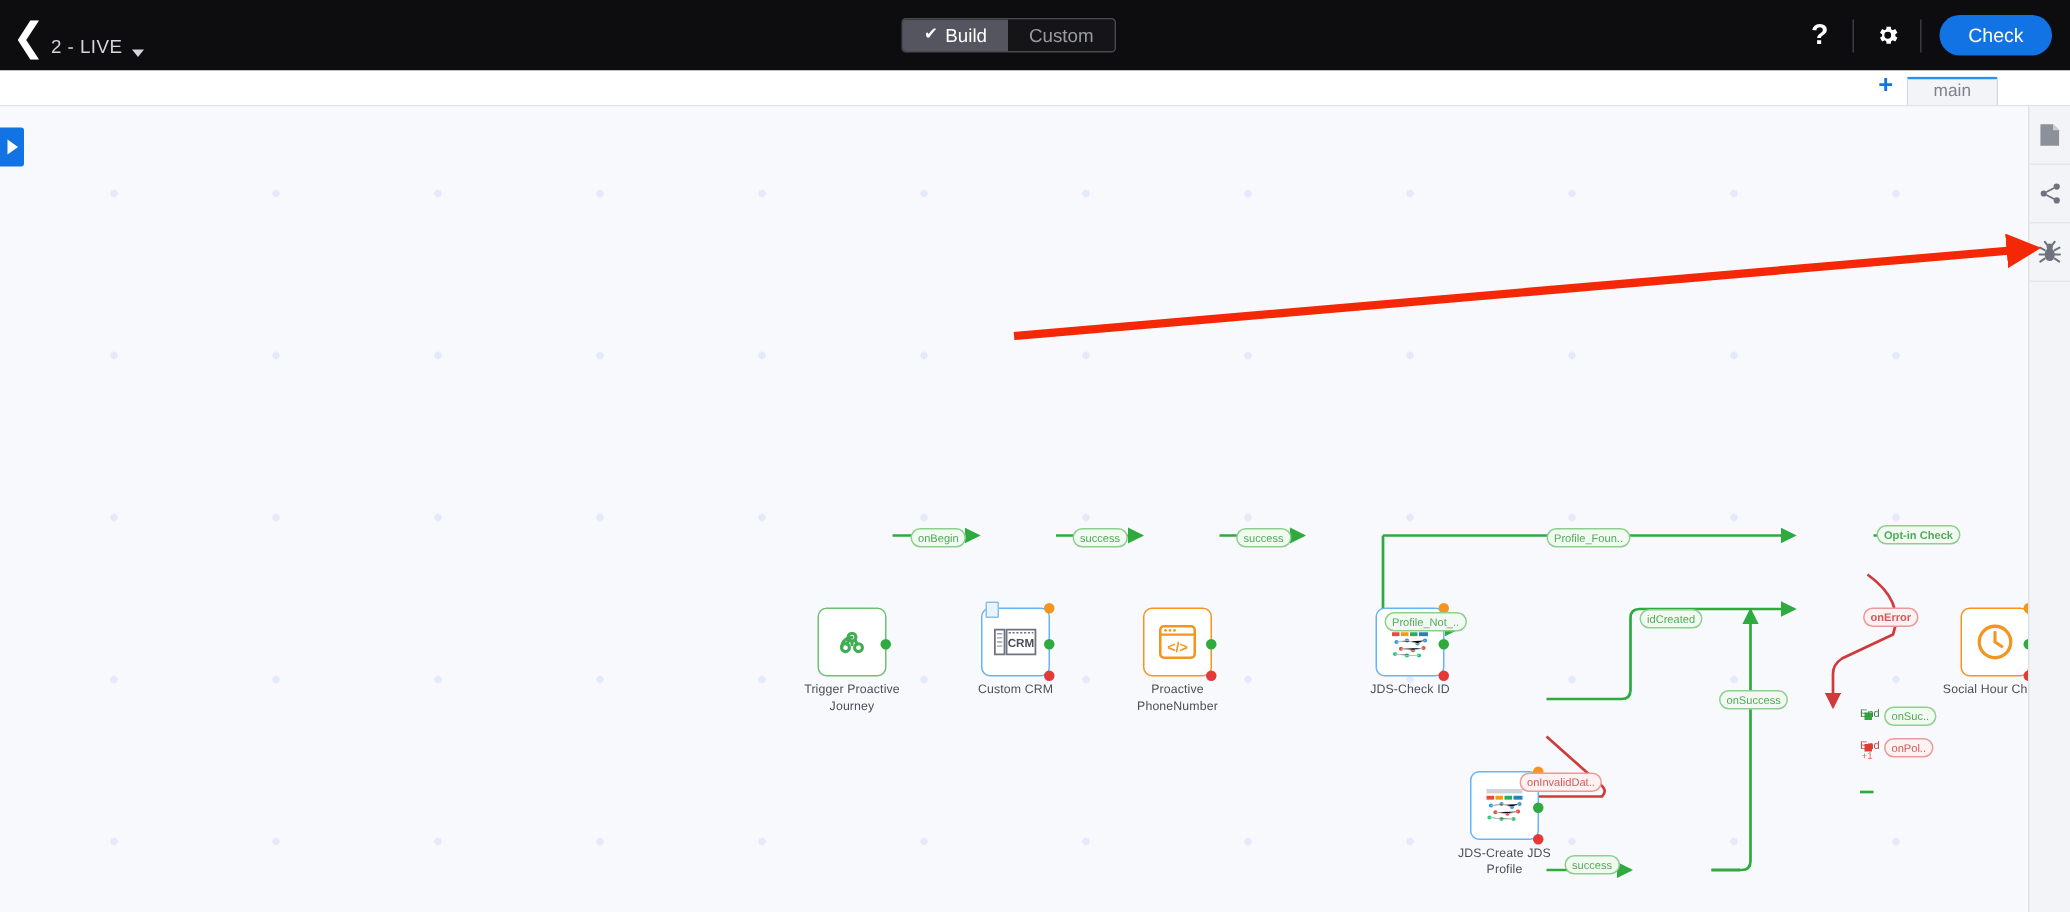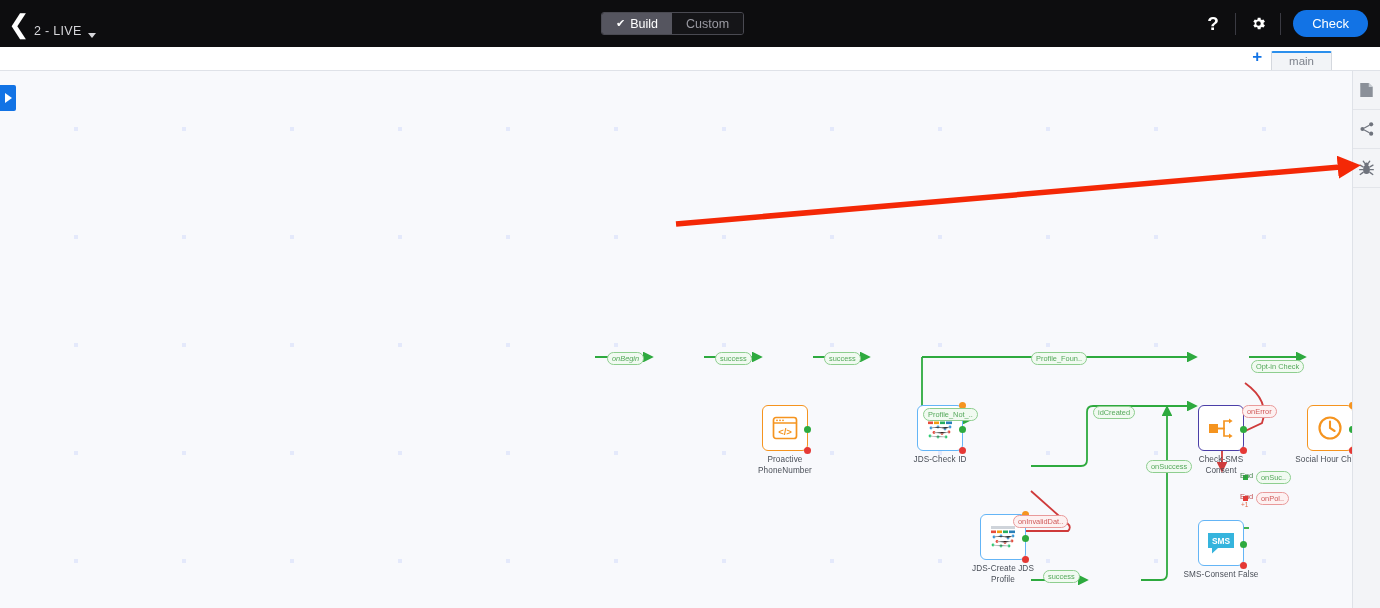--- a/index.html
+++ b/index.html
@@ -255,21 +255,52 @@
         <path d="M1249,457 H1240"></path>
       </g>
       <g stroke="#cf3b3b" stroke-width="1.8" fill="none">
 
         <path d="M1245,312 Q1270,330 1262,352 L1228,368 Q1222,372 1222,378 V400" marker-end="url(#ar)"></path>
 
         <path d="M1031,420 L1067,452 Q1072,456 1068,460 L1020,460 Q1012,460 1012,468 V482" marker-end="url(#ar)"></path>
       </g>
     </svg>
 
-
+    <div class="node" style="left:545px; top:334px;">
+      <div class="node-box green">
+        <svg width="26" height="26" viewBox="0 0 24 24">
+          <g fill="none" stroke="#3fae52" stroke-width="1.9" stroke-linecap="round">
+            <circle cx="12" cy="9" r="2.4"></circle>
+            <circle cx="8" cy="15.5" r="2.4"></circle>
+            <circle cx="16" cy="15.5" r="2.4"></circle>
+            <path d="M12 11.4v2.3M10.2 10.6 8.9 13.3M13.8 10.6l1.3 2.7"></path>
+            <path d="M5.6 15.5A6.4 6.4 0 0 1 12 9.1"></path>
+          </g>
+        </svg>
+        <span class="port mid-right"></span>
+      </div>
+      <div class="node-label">Trigger Proactive Journey</div>
+    </div>
+
+    <div class="node" style="left:654px; top:334px;">
+      <div class="node-box blue">
+        <svg width="30" height="22" viewBox="0 0 32 24">
+          <rect x="1" y="3" width="7" height="18" fill="#fff" stroke="#6f757f" stroke-width="1.3"></rect>
+          <path d="M2.6 6h3.8M2.6 9h3.8M2.6 12h3.8M2.6 15h3.8" stroke="#9aa0a8" stroke-width="1"></path>
+          <rect x="9.5" y="3" width="21" height="18" fill="#fff" stroke="#6f757f" stroke-width="1.3"></rect>
+          <path d="M11 5.2h18" stroke="#6f757f" stroke-width="1.1" stroke-dasharray="1.6 1.2"></path>
+          <text x="20" y="16" font-size="8.5" font-family="Liberation Sans, sans-serif" fill="#4b5058" text-anchor="middle" font-weight="bold">CRM</text>
+        </svg>
+        <span style="position:absolute;left:2px;top:-5px;width:9px;height:11px;background:#eaf4fe;border:1px solid #8bbde8;border-radius:1px;"></span>
+        <span class="port top-right"></span>
+        <span class="port mid-right"></span>
+        <span class="port bottom-right"></span>
+      </div>
+      <div class="node-label">Custom CRM</div>
+    </div>
 
     <div class="node" style="left:762px; top:334px;">
       <div class="node-box orange">
         <svg width="28" height="26" viewBox="0 0 28 26">
           <rect x="2.5" y="2.5" width="23" height="21" rx="2.5" fill="#fff" stroke="#f5941f" stroke-width="1.7"></rect>
           <path d="M2.5 8h23" stroke="#f5941f" stroke-width="1.5"></path>
           <circle cx="6" cy="5.3" r="0.9" fill="#f5941f"></circle>
             <circle cx="9" cy="5.3" r="0.9" fill="#f5941f"></circle>
             <circle cx="12" cy="5.3" r="0.9" fill="#f5941f"></circle>
           <text x="14" y="19.5" font-size="9.5" font-family="Liberation Sans, sans-serif" fill="#f5941f" text-anchor="middle" font-weight="bold">&lt;/&gt;</text>
@@ -308,36 +339,20 @@
               <path d="M6 13 13 12 20 14 25 12M9 17.5 17 18.5 24 17M5 21 13 22 21 22"></path>
             </g>
         </svg>
         <span class="port top-right"></span>
         <span class="port mid-right"></span>
         <span class="port bottom-right"></span>
       </div>
       <div class="node-label">JDS-Check ID</div>
     </div>
 
-    <div class="node" style="left:1198px; top:334px;">
-      <div class="node-box purple">
-        <svg width="28" height="24" viewBox="0 0 28 24">
-          <rect x="2" y="8" width="9" height="9" fill="#f5941f"></rect>
-          <g stroke="#f5941f" stroke-width="1.7" fill="none">
-            <path d="M11 12.5h6V5h6"></path>
-              <path d="M11 12.5h6V20h6"></path>
-          </g>
-          <path d="M22 2.6 25.6 5 22 7.4z" fill="#f5941f"></path>
-          <path d="M22 17.6 25.6 20 22 22.4z" fill="#f5941f"></path>
-        </svg>
-        <span class="port mid-right"></span>
-        <span class="port bottom-right"></span>
-      </div>
-      <div class="node-label">Check-SMS Consent</div>
-    </div>
 
     <div class="node" style="left:1307px; top:334px;">
       <div class="node-box orange">
         <svg width="28" height="28" viewBox="0 0 28 28">
           <circle cx="14" cy="14" r="10.5" fill="#fff" stroke="#f5941f" stroke-width="2.2"></circle>
           <path d="M14 7.6V14l4.6 3" stroke="#f5941f" stroke-width="2.1" fill="none" stroke-linecap="round"></path>
         </svg>
         <span class="port top-right"></span>
         <span class="port mid-right"></span>
         <span class="port bottom-right"></span>
@@ -373,40 +388,29 @@
               <path d="M6 13 13 12 20 14 25 12M9 17.5 17 18.5 24 17M5 21 13 22 21 22"></path>
             </g>
         </svg>
         <span class="port top-right"></span>
         <span class="port mid-right"></span>
         <span class="port bottom-right"></span>
       </div>
       <div class="node-label">JDS-Create JDS Profile</div>
     </div>
 
-    <div class="node" style="left:1198px; top:449px;">
-      <div class="node-box blue">
-        <svg width="32" height="26" viewBox="0 0 32 26">
-          <path d="M3 3h26v15H13l-6 5.5V18H3z" fill="#35b4dd"></path>
-          <text x="16" y="14" font-size="8.4" font-family="Liberation Sans, sans-serif" fill="#ffffff" text-anchor="middle" font-weight="bold">SMS</text>
-        </svg>
-        <span class="port mid-right"></span>
-        <span class="port bottom-right"></span>
-      </div>
-      <div class="node-label">SMS-Consent False</div>
-    </div>
-
-    <div class="edge-label" style="left:607px; top:281px;font-style:italic;">onBegin</div>
+
+    <div class="edge-label" style="left:607px; top:281px;">onBegin</div>
     <div class="edge-label" style="left:715px; top:281px;">success</div>
     <div class="edge-label" style="left:824px; top:281px;">success</div>
     <div class="edge-label" style="left:1031px; top:281px;">Profile_Foun..</div>
-    <div class="edge-label" style="left:1251px; top:289px;">Opt-in Check</div>
+    <div class="edge-label" style="left:1251px; top:279px;font-weight:bold;">Opt-in Check</div>
     <div class="edge-label" style="left:923px; top:337px;">Profile_Not_..</div>
     <div class="edge-label" style="left:1093px; top:335px;">idCreated</div>
-    <div class="edge-label err" style="left:1242px; top:334px;">onError</div>
+    <div class="edge-label err" style="left:1242px; top:334px;font-weight:bold;">onError</div>
     <div class="edge-label" style="left:1146px; top:389px;">onSuccess</div>
     <div class="edge-label err" style="left:1013px; top:444px;">onInvalidDat..</div>
     <div class="edge-label" style="left:1043px; top:499px;">success</div>
 
     <span class="sq-port g" style="left:1243px; top:404px;"></span>
     <span class="end-text" style="left:1240px; top:400px;">End</span>
     <div class="edge-label" style="left:1256px; top:400px;">onSuc..</div>
 
     <span class="sq-port r" style="left:1243px; top:425px;"></span>
     <span class="end-text err" style="left:1240px; top:421px;">End</span>

